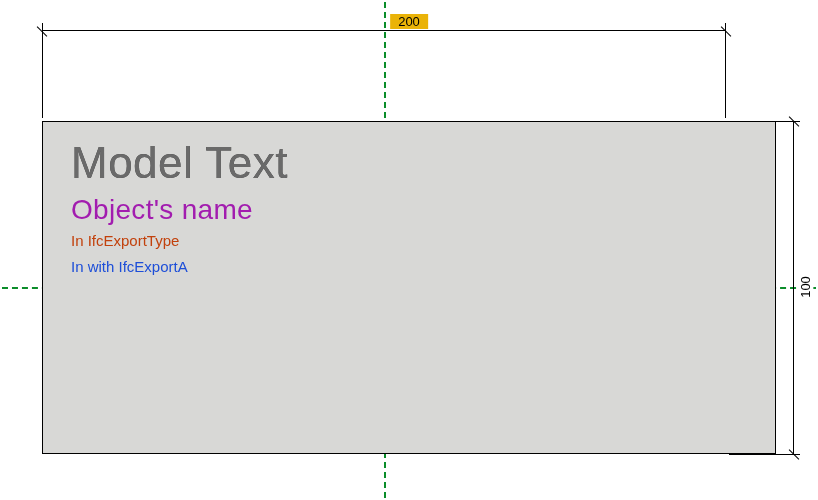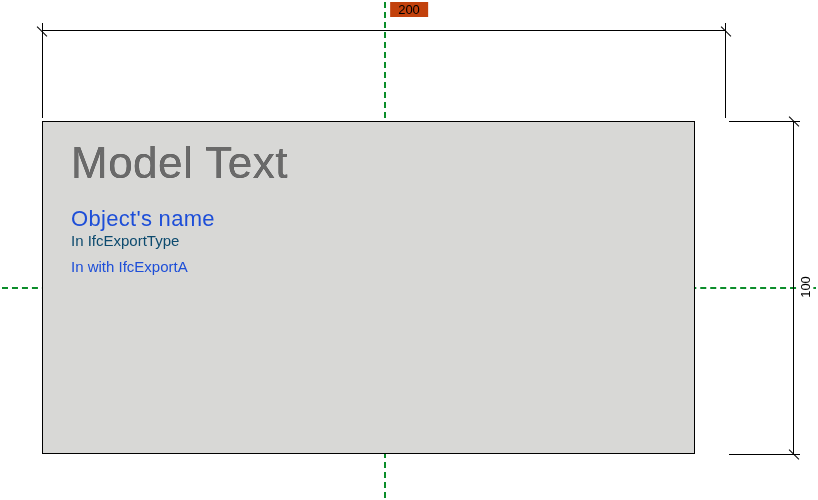--- a/index.html
+++ b/index.html
@@ -17,50 +17,50 @@
     }
     .canvas {
       position: absolute;
       inset: 0;
     }
     
     .model-rect {
       position: absolute;
       left: 42px;
       top: 121px;
-      width: 653px;
+      width: 734px;
       height: 333px;
       background: #d8d8d6;
       border: 1px solid #000;
     }
     
     .model-title {
       position: absolute;
       left: 28px;
       top: 16px;
       font-size: 44px;
       font-weight: 400;
       color: #6a6a6a;
       text-shadow: 0 0 0.3px #333;
       letter-spacing: 0.5px;
     }
     .model-name {
       position: absolute;
       left: 28px;
-      top: 84px;
-      font-size: 22px;
-      color: #1d4ed8;
+      top: 72px;
+      font-size: 28px;
+      color: #a21caf;
       letter-spacing: 0.3px;
     }
     .model-line3 {
       position: absolute;
       left: 28px;
       top: 110px;
       font-size: 15px;
-      color: #0c4a6e;
+      color: #c2410c;
     }
     .model-line4 {
       position: absolute;
       left: 28px;
       top: 136px;
       font-size: 15px;
       color: #1d4ed8;
     }
     
     .guide {
@@ -83,26 +83,26 @@
     .dim-top-line {
       position: absolute;
       left: 42px;
       top: 30px;
       width: 684px;
       height: 0;
       border-top: 1px solid #000;
     }
     .dim-top-label {
       position: absolute;
-      top: 2px;
+      top: 14px;
       left: 50%;
       transform: translateX(-50%);
       font-size: 13px;
       color: #000;
-      background: #c2410c;
+      background: #eab308;
       padding: 0 8px;
     }
     
     .dim-top-ext-left {
       position: absolute;
       left: 42px;
       top: 23px;
       height: 95px;
       border-left: 1px solid #000;
     }

